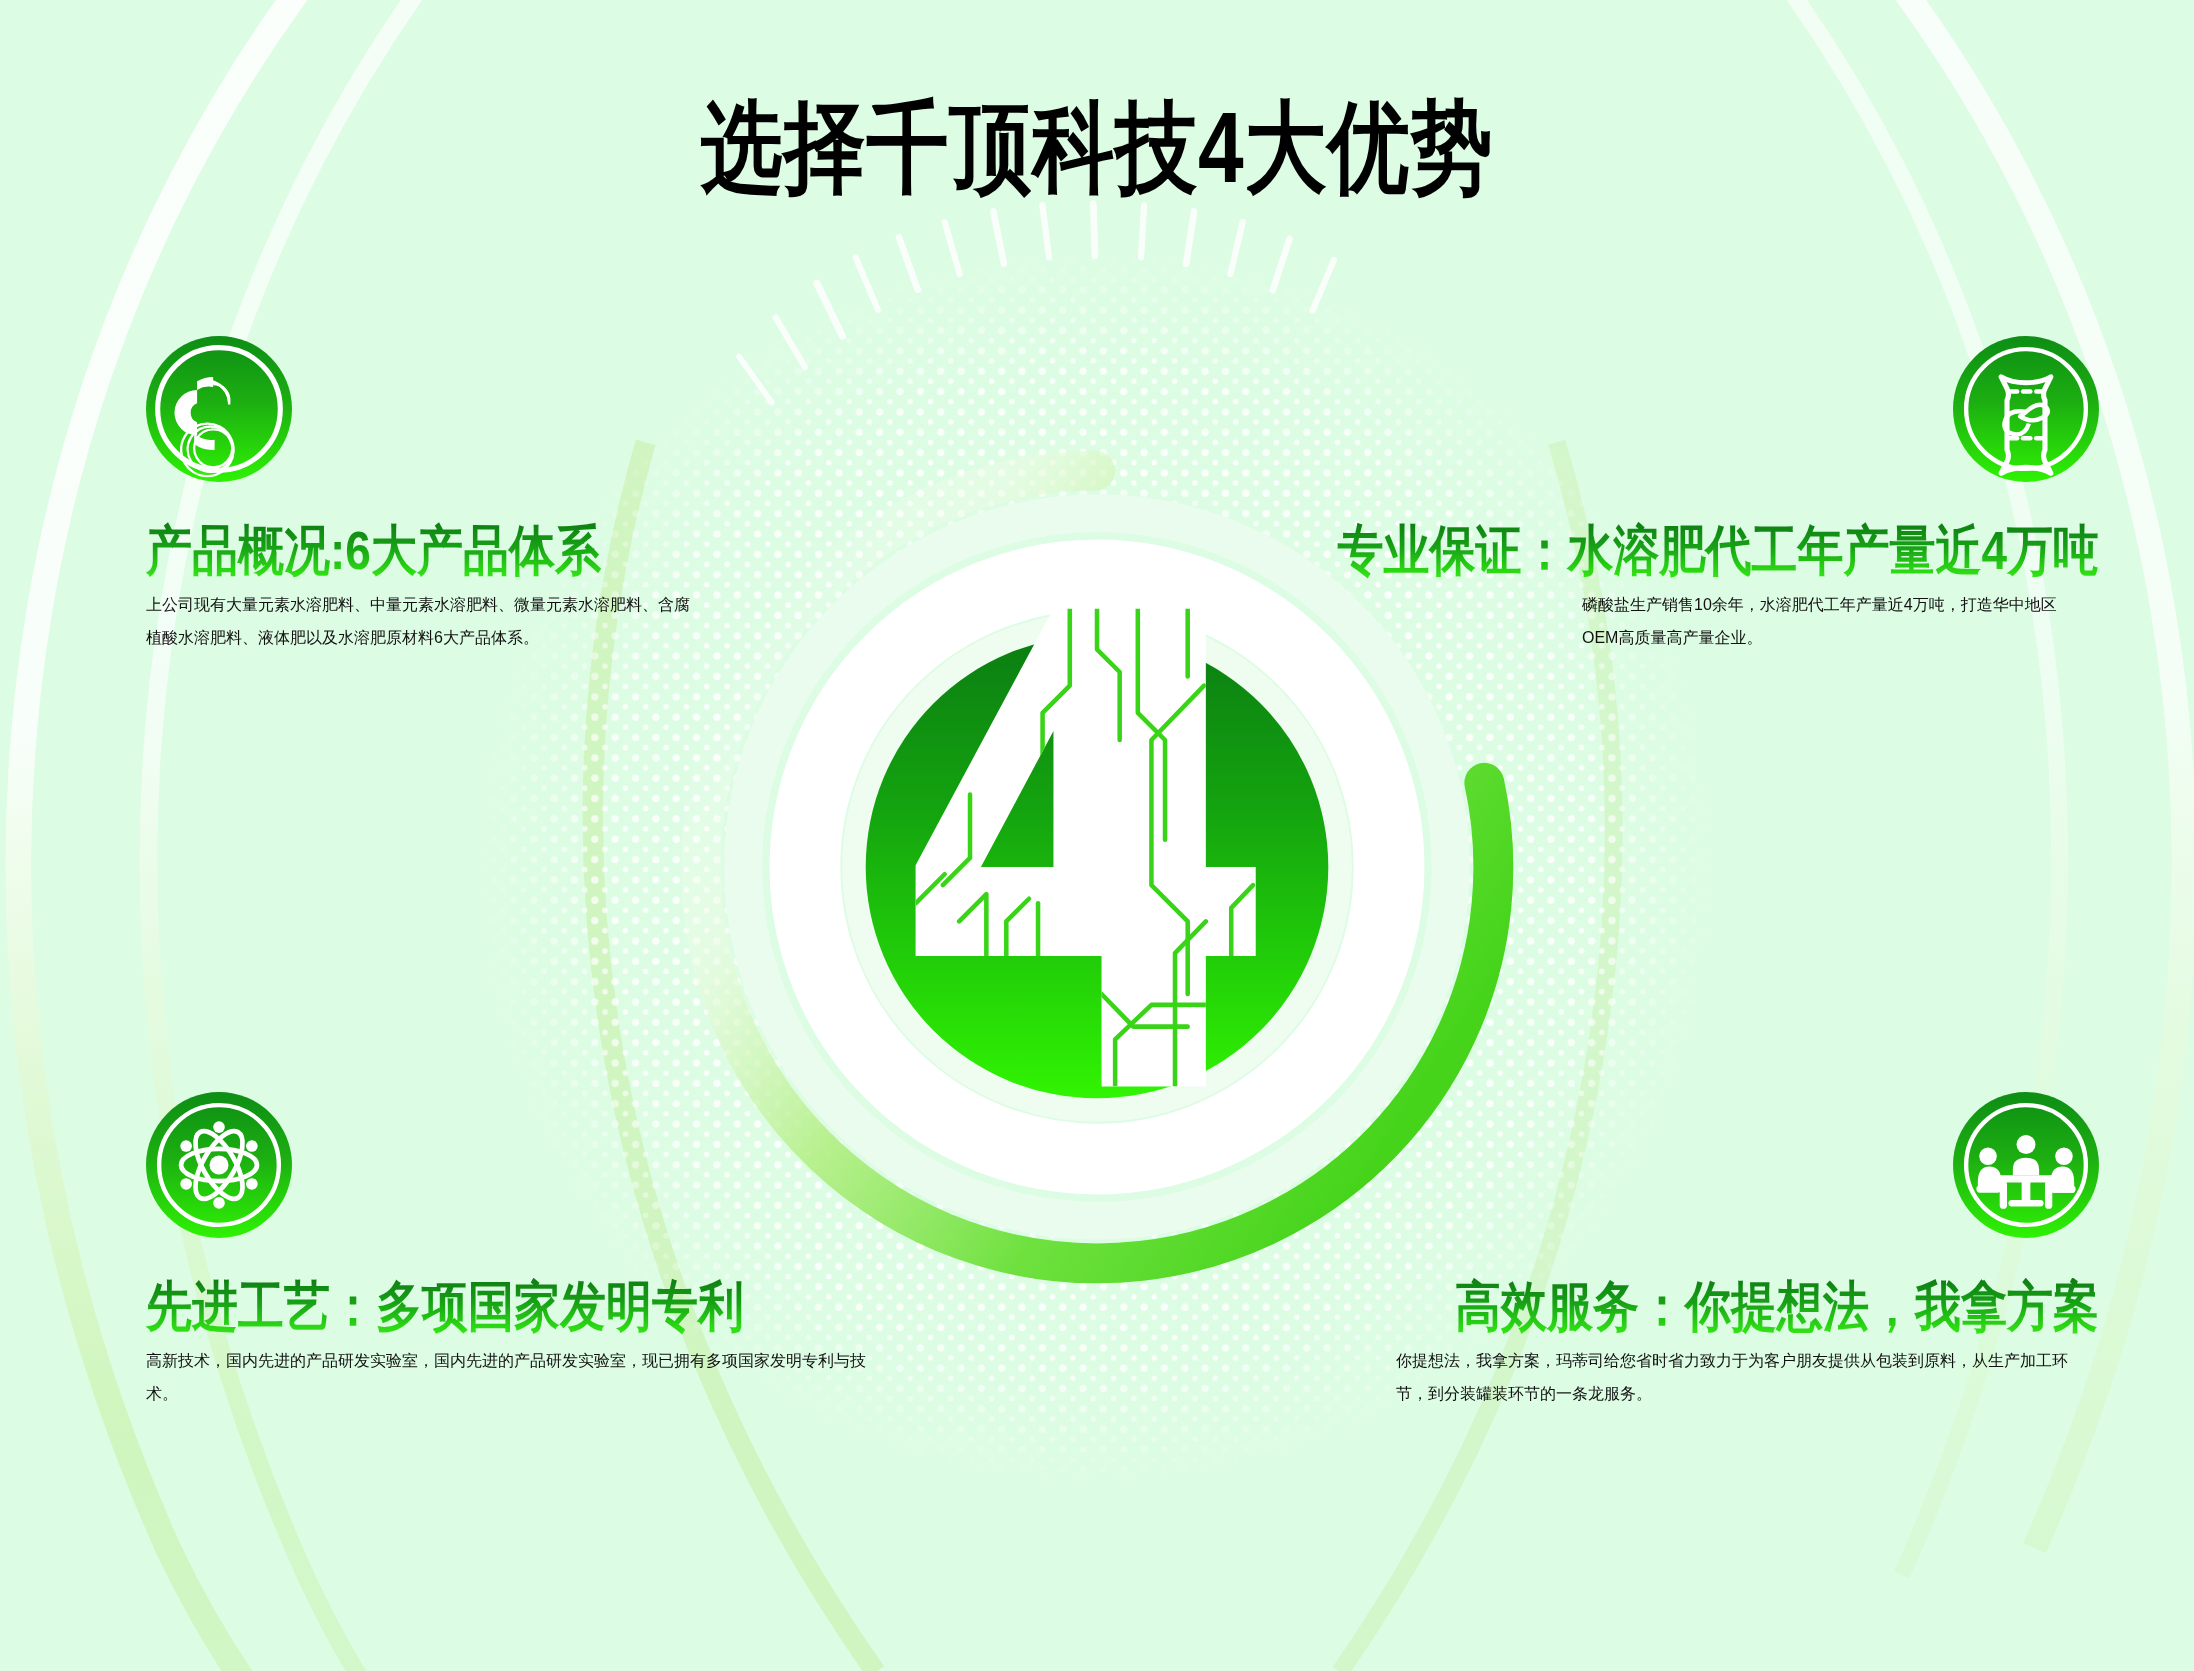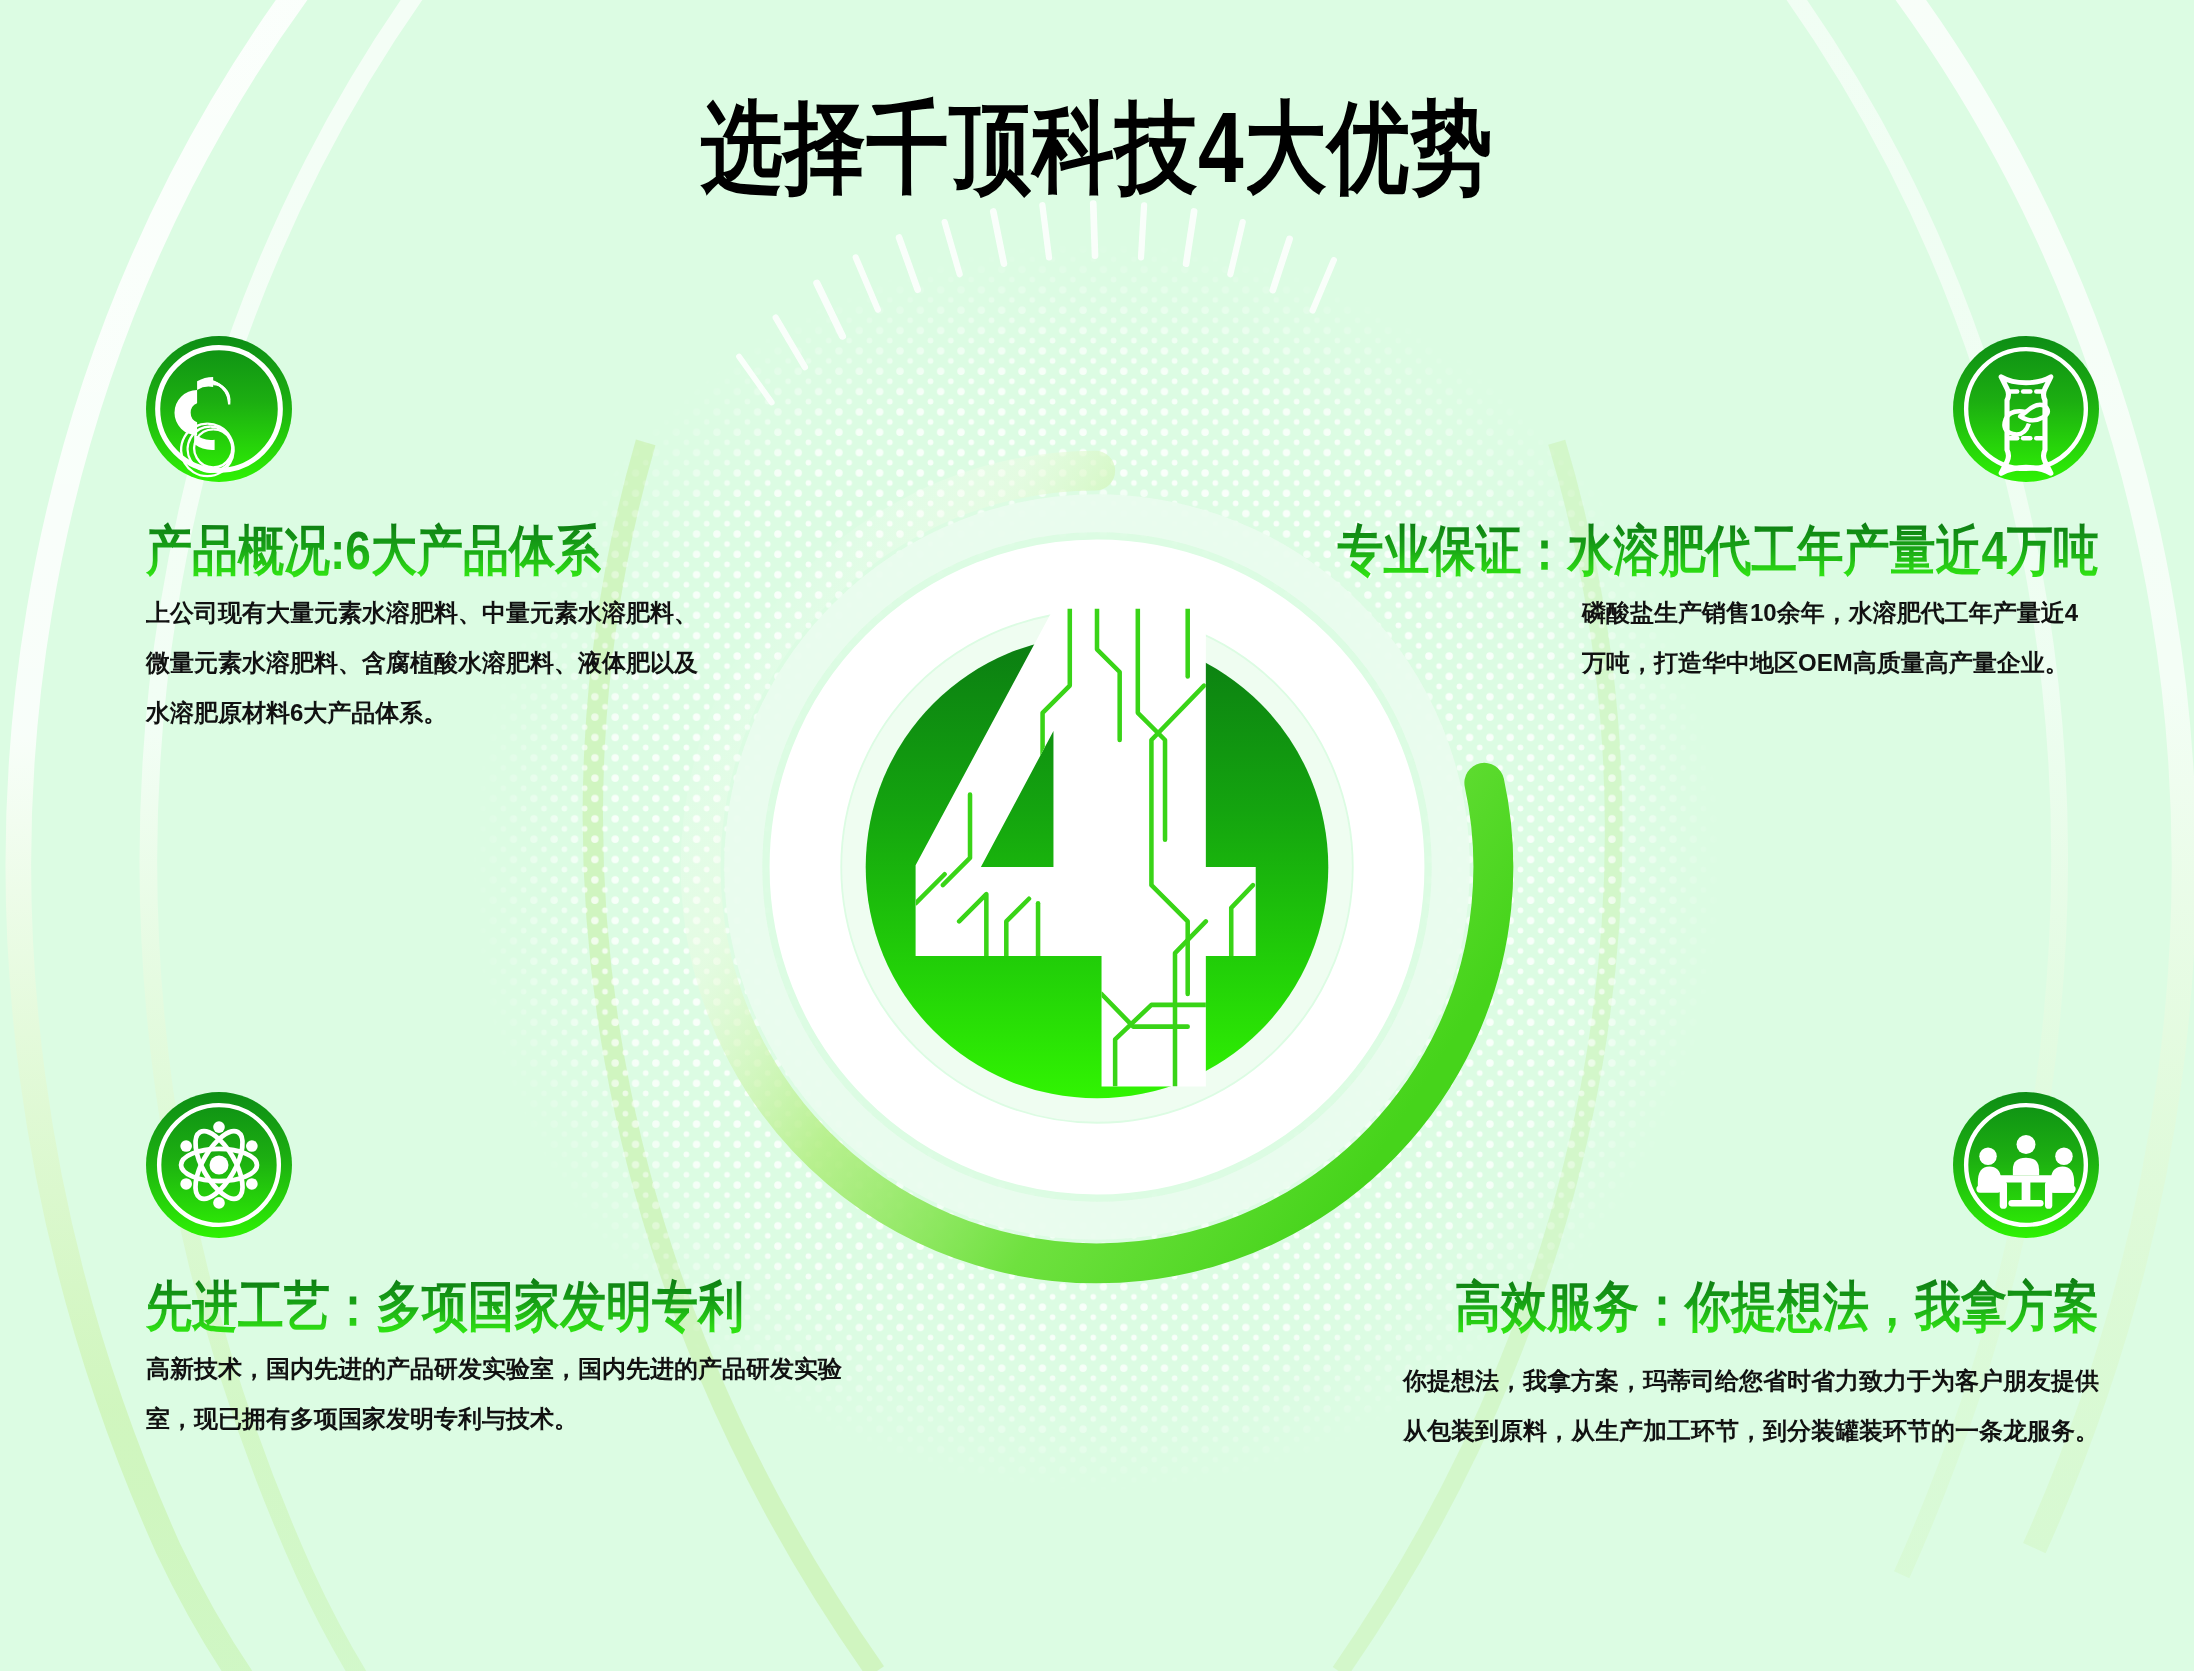--- a/index.html
+++ b/index.html
@@ -62,24 +62,24 @@
     -webkit-background-clip:text;
     background-clip:text;
     color:transparent;
     transform:scaleY(1.18);
     transform-origin:left top;
     letter-spacing:0px;
   }
   .f-head.right{transform-origin:right top;}
 
   .f-body{
-    font-size:24px;
+    font-size:16px;
     line-height:2.08;
     color:#111111;
-    font-weight:700;
+    font-weight:400;
   }
 
   
   #f1{left:146px;top:336px;width:575px;}
   #f1 .icon-badge{left:0;top:0;}
   #f1 .f-head{position:absolute;left:0;top:186px;}
   #f1 .f-body{position:absolute;left:0;top:252px;width:553px;text-align:left;}
 
   
   #f2{right:95px;top:336px;width:942px;}
@@ -90,21 +90,21 @@
   
   #f3{left:146px;top:1092px;width:752px;}
   #f3 .icon-badge{left:0;top:0;}
   #f3 .f-head{position:absolute;left:0;top:186px;}
   #f3 .f-body{position:absolute;left:0;top:252px;width:730px;text-align:left;}
 
   
   #f4{right:95px;top:1092px;width:796px;}
   #f4 .icon-badge{right:0;top:0;}
   #f4 .f-head{position:absolute;right:0;top:186px;text-align:right;}
-  #f4 .f-body{position:absolute;right:0;top:264px;width:703px;text-align:right;}
+  #f4 .f-body{position:absolute;right:0;top:252px;width:703px;text-align:left;}
 </style>
 </head>
 <body>
 
 <div class="stage">
 
   <div class="bg-layer">
     <svg class="bg-svg" viewBox="0 0 4961 3780" preserveAspectRatio="none">
       <defs>
         <linearGradient id="arcFadeL" x1="0" y1="0" x2="0" y2="1">

